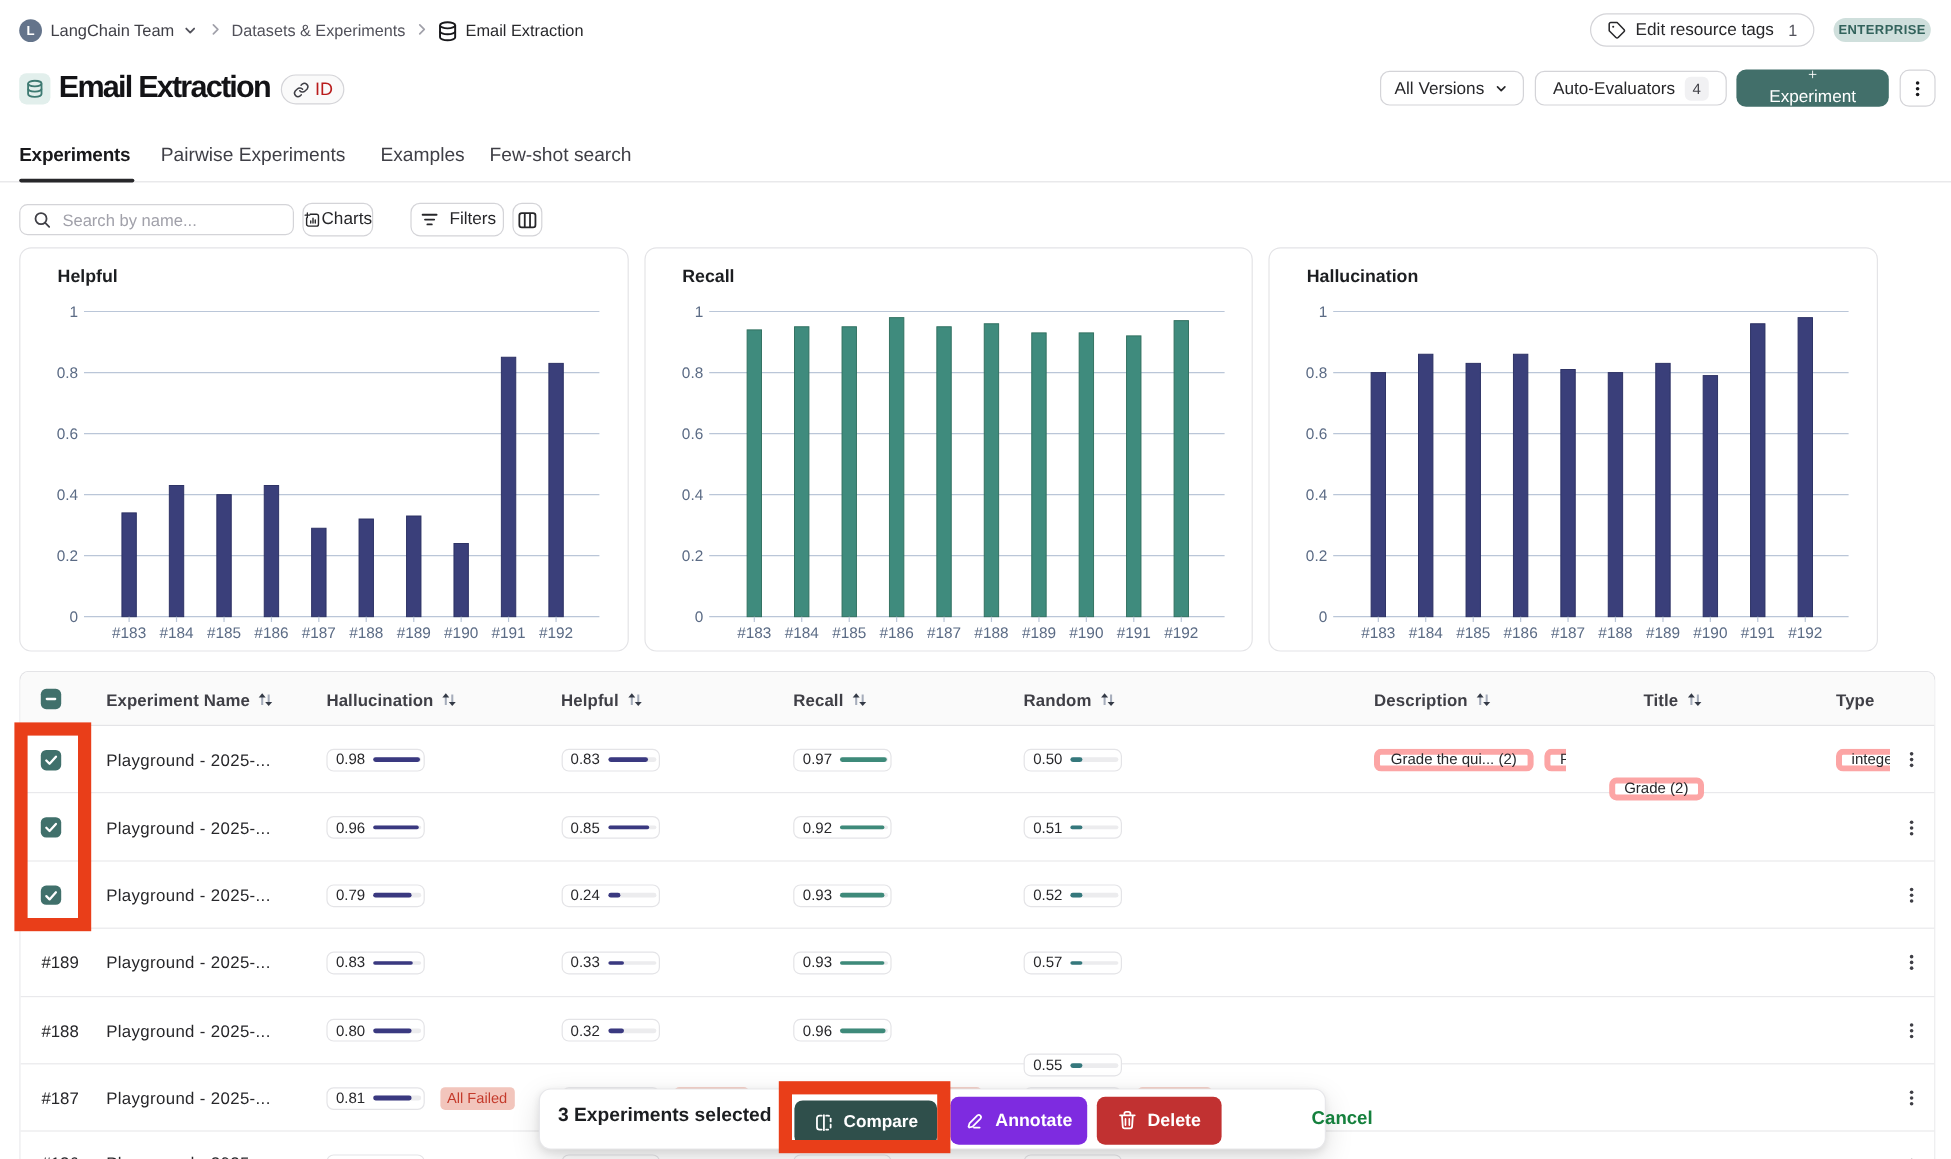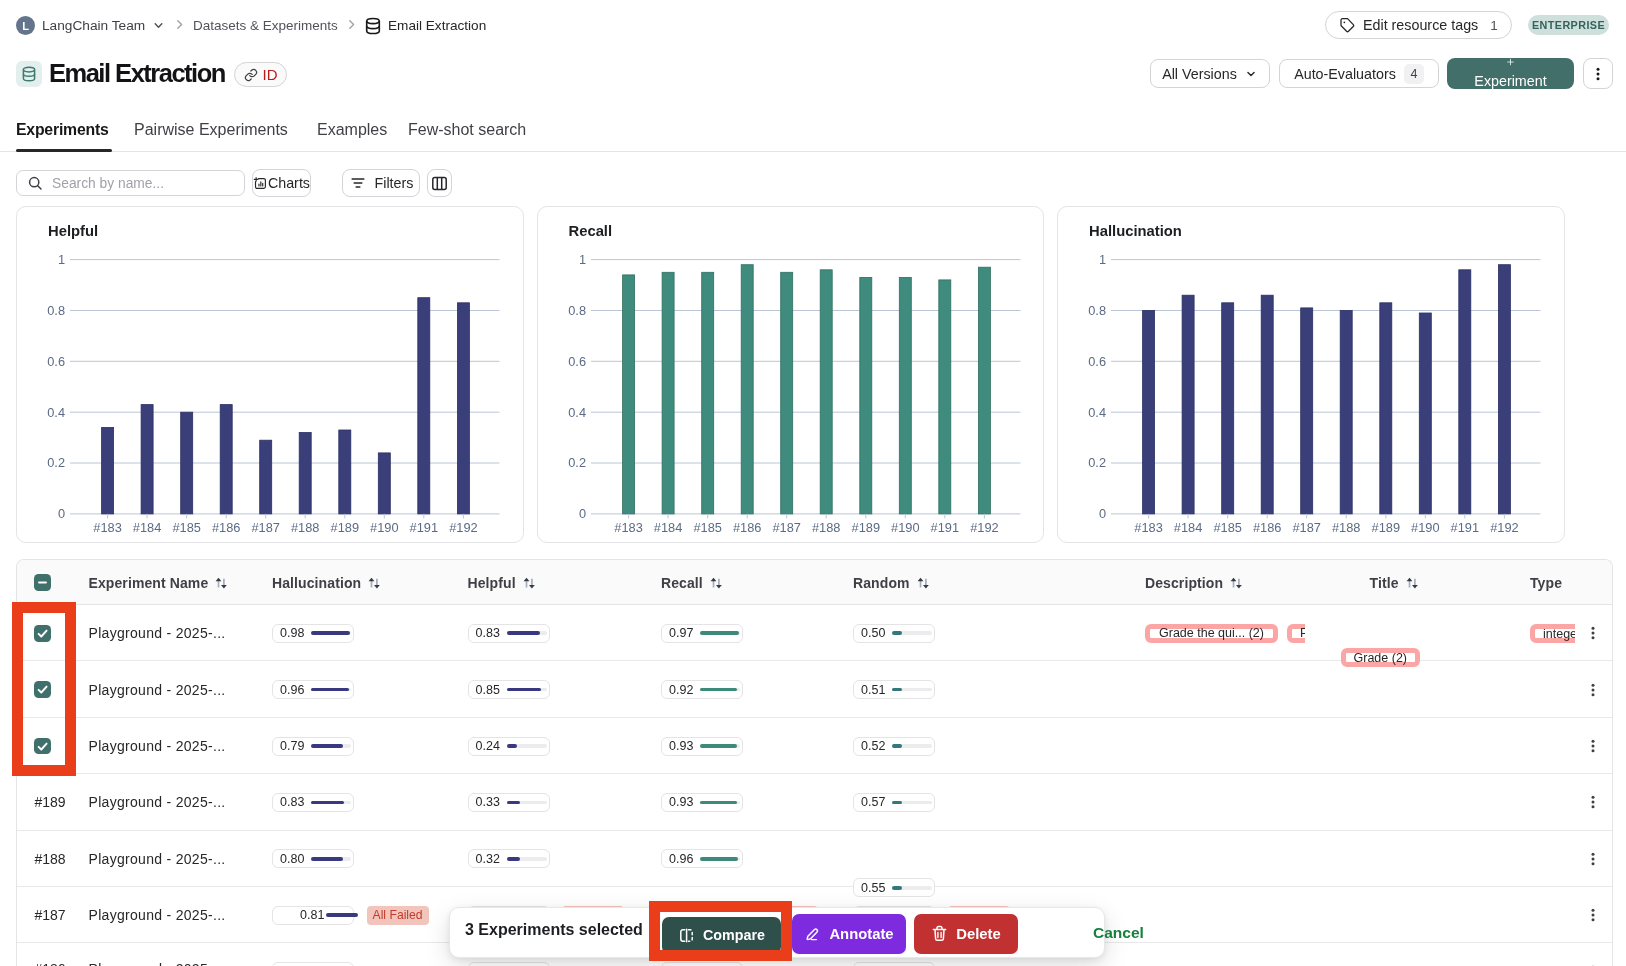--- a/index.html
+++ b/index.html
@@ -509,21 +509,21 @@
     <div class="kebab" style="left:1568px;top:290.8px;">
       <svg width="16" height="16" viewBox="0 0 16 16">
         <circle cx="8" cy="3.2" r="1.5" fill="#3f3f46"></circle>
         <circle cx="8" cy="8" r="1.5" fill="#3f3f46"></circle>
         <circle cx="8" cy="12.8" r="1.5" fill="#3f3f46"></circle>
       </svg>
     </div>
     <div class="abs" style="left:0;top:382.4px;width:1597px;height:1px;background:#e9e9ec;"></div>
     <div class="rownum" style="left:17.5px;top:347.2px;">#187</div>
     <div class="rowname" style="left:71.5px;top:347.2px;">Playground - 2025-...</div>
-    <div class="mpill" style="left:255px;top:345.7px;padding-left:20px;">
+    <div class="mpill" style="left:255px;top:345.7px;">
       <span class="val">0.81</span>
       <span class="track">
         <span class="fill" style="width:32px;background:#3a3980;"></span>
       </span>
     </div>
     <div class="mpill" style="left:450.5px;top:345.7px;">
       <span class="val">0.13</span>
       <span class="track">
         <span class="fill" style="width:5px;background:#3a3980;"></span>
       </span>

